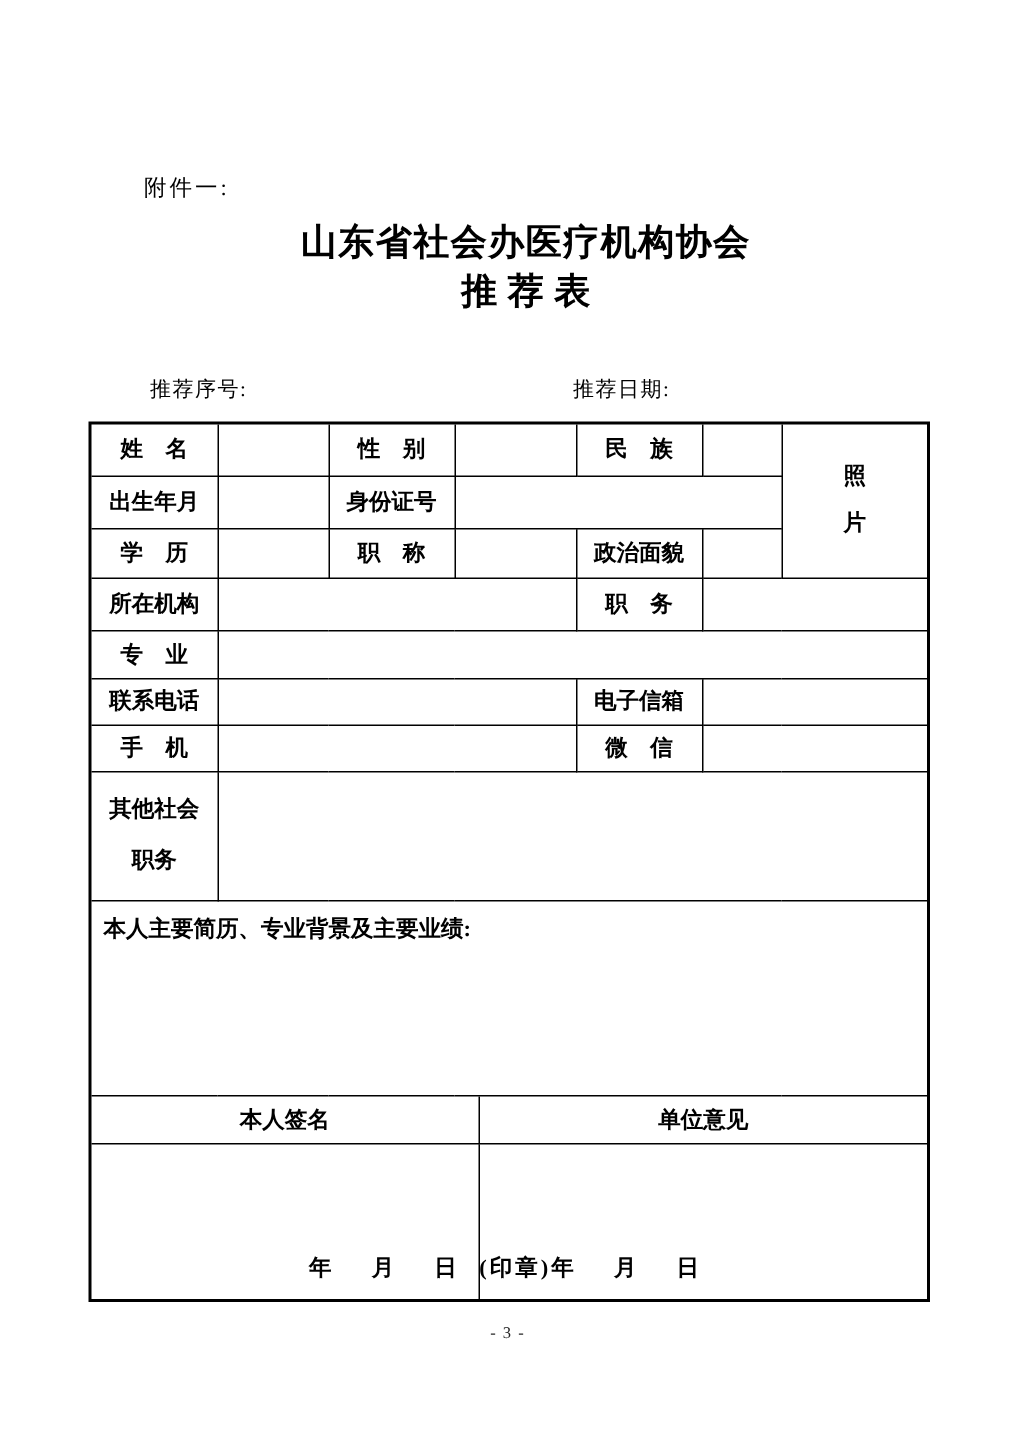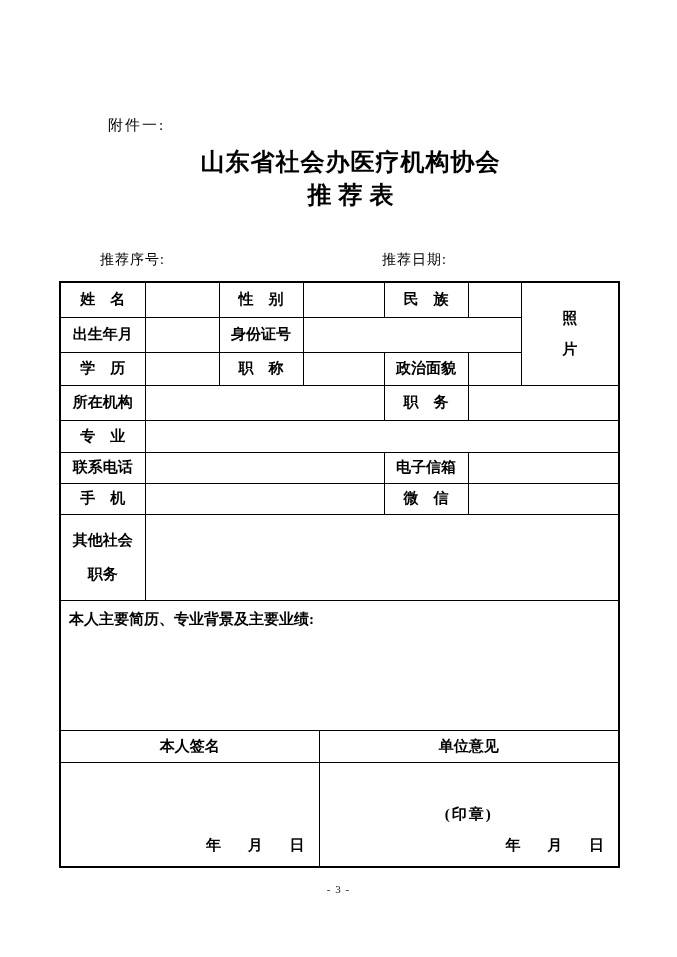--- a/index.html
+++ b/index.html
@@ -8,21 +8,21 @@
     position: relative;
     width: 677px;
     height: 957px;
     background: #ffffff;
     color: #000;
     font-family: "Liberation Serif", "DejaVu Serif", serif;
     overflow: hidden;
   }
   .attachment-label {
     position: absolute;
-    left: 108px;
+    left: 96px;
     top: 116px;
     font-size: 15px;
     letter-spacing: 2px;
   }
   .doc-title {
     position: absolute;
     top: 146px;
     left: 12px;
     width: 100%;
     text-align: center;
@@ -95,21 +95,21 @@
   }
   td.sign-area {
     vertical-align: bottom;
     text-align: right;
     padding: 0 14px 13px 0;
   }
   .date-fill { word-spacing: 23px; white-space: nowrap; }
   td.opinion-area { vertical-align: bottom; padding: 0; }
   .opinion-inner {
     display: flex;
-    flex-direction: column;
+    flex-direction: row;
     height: 100%;
   }
   .seal-line { text-align: center; margin-bottom: 12px; letter-spacing: 2px; }
   .opinion-date { text-align: right; padding: 0 14px 13px 0; }
 
   .footer-page-number {
     position: absolute;
     top: 883px;
     left: 0;
     width: 100%;

